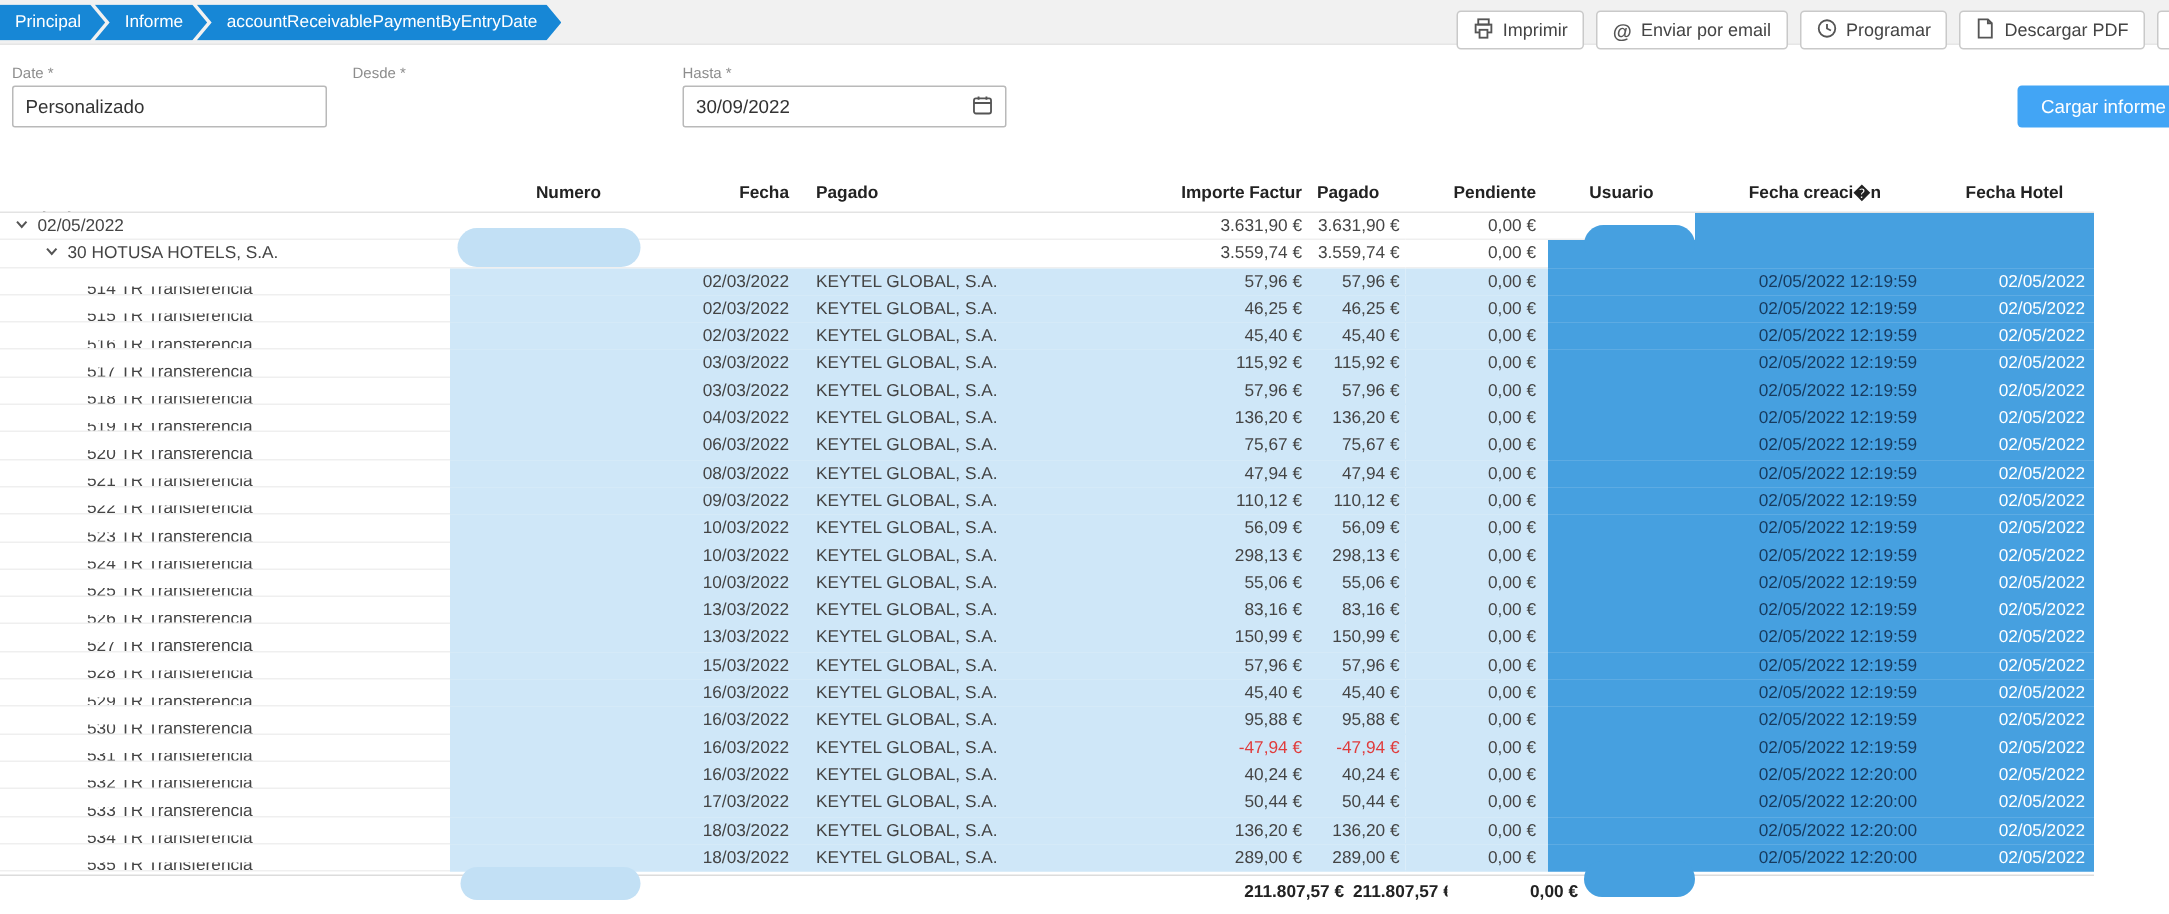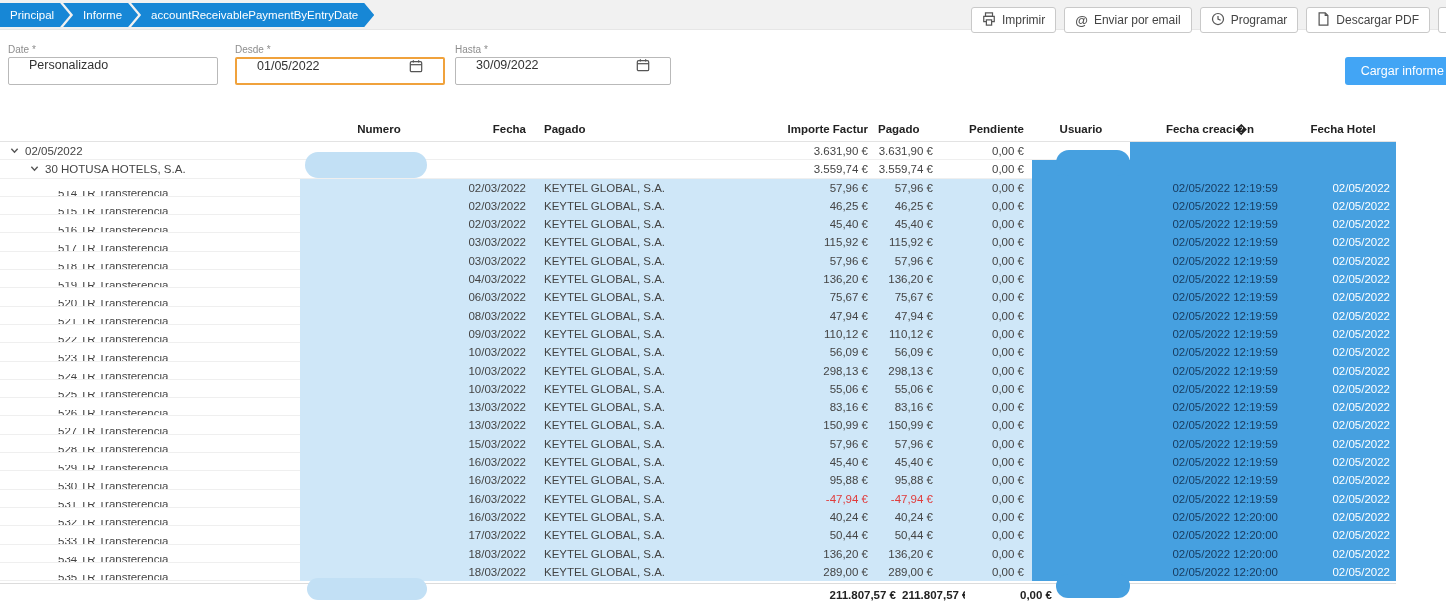--- a/index.html
+++ b/index.html
@@ -17,22 +17,22 @@
   
   .toolbar { position:absolute; top:7px; right:6px; display:flex; gap:8px; }
   .tbtn { display:flex; align-items:center; gap:6px; height:26px; padding:0 10px; background:#fff; border:1px solid #c9c9c9; border-radius:3px;
           font-size:12px; color:#444; cursor:pointer; white-space:nowrap; }
   .tbtn svg { flex:0 0 auto; }
   .cut-btn { width:10px; height:26px; background:#fff; border:1px solid #c9c9c9; border-radius:3px 0 0 3px; margin-right:-8px; }
 
   
   .filters { position:absolute; top:38px; left:0; width:100%; height:60px; }
   .f-label { position:absolute; font-size:10px; color:#8d8d8d; }
-  .f-input { position:absolute; height:28px; border:1px solid #b9b9b9; border-radius:2px; background:#fff; display:flex; align-items:flex-start;
-             padding:0 20px; font-size:12.5px; color:#333; }
+  .f-input { position:absolute; height:28px; border:1px solid #b9b9b9; border-radius:2px; background:#fff; display:flex; align-items:center;
+             padding:0 8px; font-size:12.5px; color:#333; }
   .f-input input { border:none; outline:none; flex:1; font-size:12.5px; color:#333; font-family:"Liberation Sans", sans-serif; background:transparent; min-width:0; }
   .f-desde { border:2px solid #f0a23c; }
   .cal-icon { flex:0 0 auto; margin-left:6px; }
   .load-btn { position:absolute; top:57px; right:-14px; height:28px; padding:0 16px; background:#42a5f5; color:#fff; border:none; border-radius:3px;
               font-size:12.5px; font-family:"Liberation Sans", sans-serif; cursor:pointer; }
 
   
   .table { position:absolute; top:116px; left:0; width:1446px; }
   .trow, .thead { display:grid; grid-template-columns:300px 158px 76px 246px 94px 63px 95px 98px 160px 106px; width:1396px; }
   .thead { height:26px; line-height:26px; font-size:11.5px; font-weight:bold; color:#222; border-bottom:1px solid #e3e3e3; }
@@ -118,31 +118,20 @@
     <div class="cut-btn"></div>
   </div>
 
   <div class="filters">
     <div class="f-label" style="left:8px; top:6px;">Date *</div>
     <div class="f-input" style="left:8px; top:19px; width:210px;">
       <input value="Personalizado" style="">
     </div>
 
     <div class="f-label" style="left:235px; top:6px;">Desde *</div>
-    <div class="f-input f-desde" style="left:235px; top:19px; width:210px;">
-      <input value="01/05/2022" style="">
-      <span class="cal-icon">
-        <svg width="14" height="14" viewBox="0 0 16 16">
-            <rect x="1.5" y="3" width="13" height="11.5" rx="1.5" fill="none" stroke="#555" stroke-width="1.4"></rect>
-            <line x1="1.5" y1="6.5" x2="14.5" y2="6.5" stroke="#555" stroke-width="1.4"></line>
-            <line x1="5" y1="1.5" x2="5" y2="4" stroke="#555" stroke-width="1.4"></line>
-            <line x1="11" y1="1.5" x2="11" y2="4" stroke="#555" stroke-width="1.4"></line>
-          </svg>
-      </span>
-    </div>
 
     <div class="f-label" style="left:455px; top:6px;">Hasta *</div>
     <div class="f-input" style="left:455px; top:19px; width:216px;">
       <input value="30/09/2022" style="">
       <span class="cal-icon">
         <svg width="14" height="14" viewBox="0 0 16 16">
             <rect x="1.5" y="3" width="13" height="11.5" rx="1.5" fill="none" stroke="#555" stroke-width="1.4"></rect>
             <line x1="1.5" y1="6.5" x2="14.5" y2="6.5" stroke="#555" stroke-width="1.4"></line>
             <line x1="5" y1="1.5" x2="5" y2="4" stroke="#555" stroke-width="1.4"></line>
             <line x1="11" y1="1.5" x2="11" y2="4" stroke="#555" stroke-width="1.4"></line>

